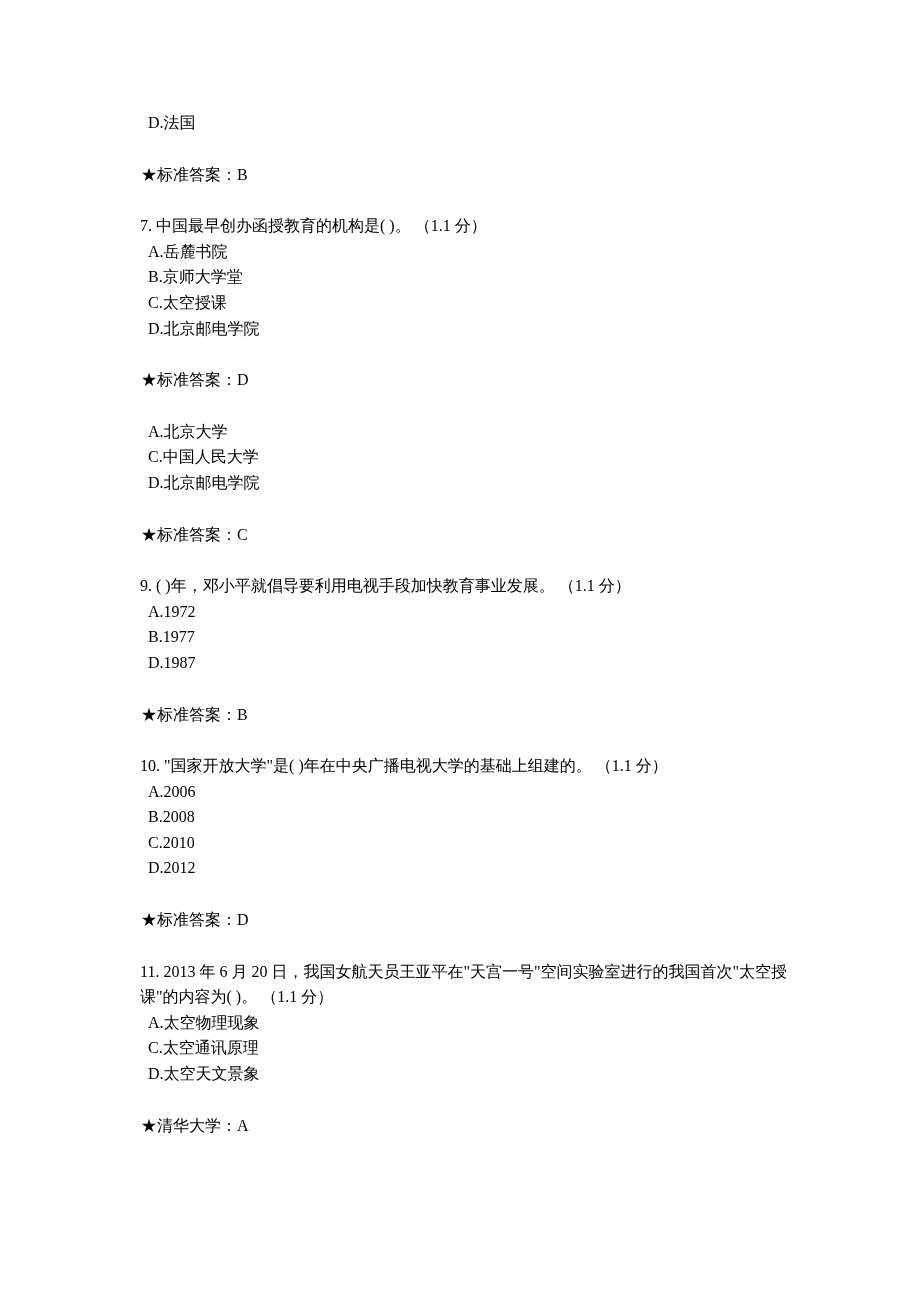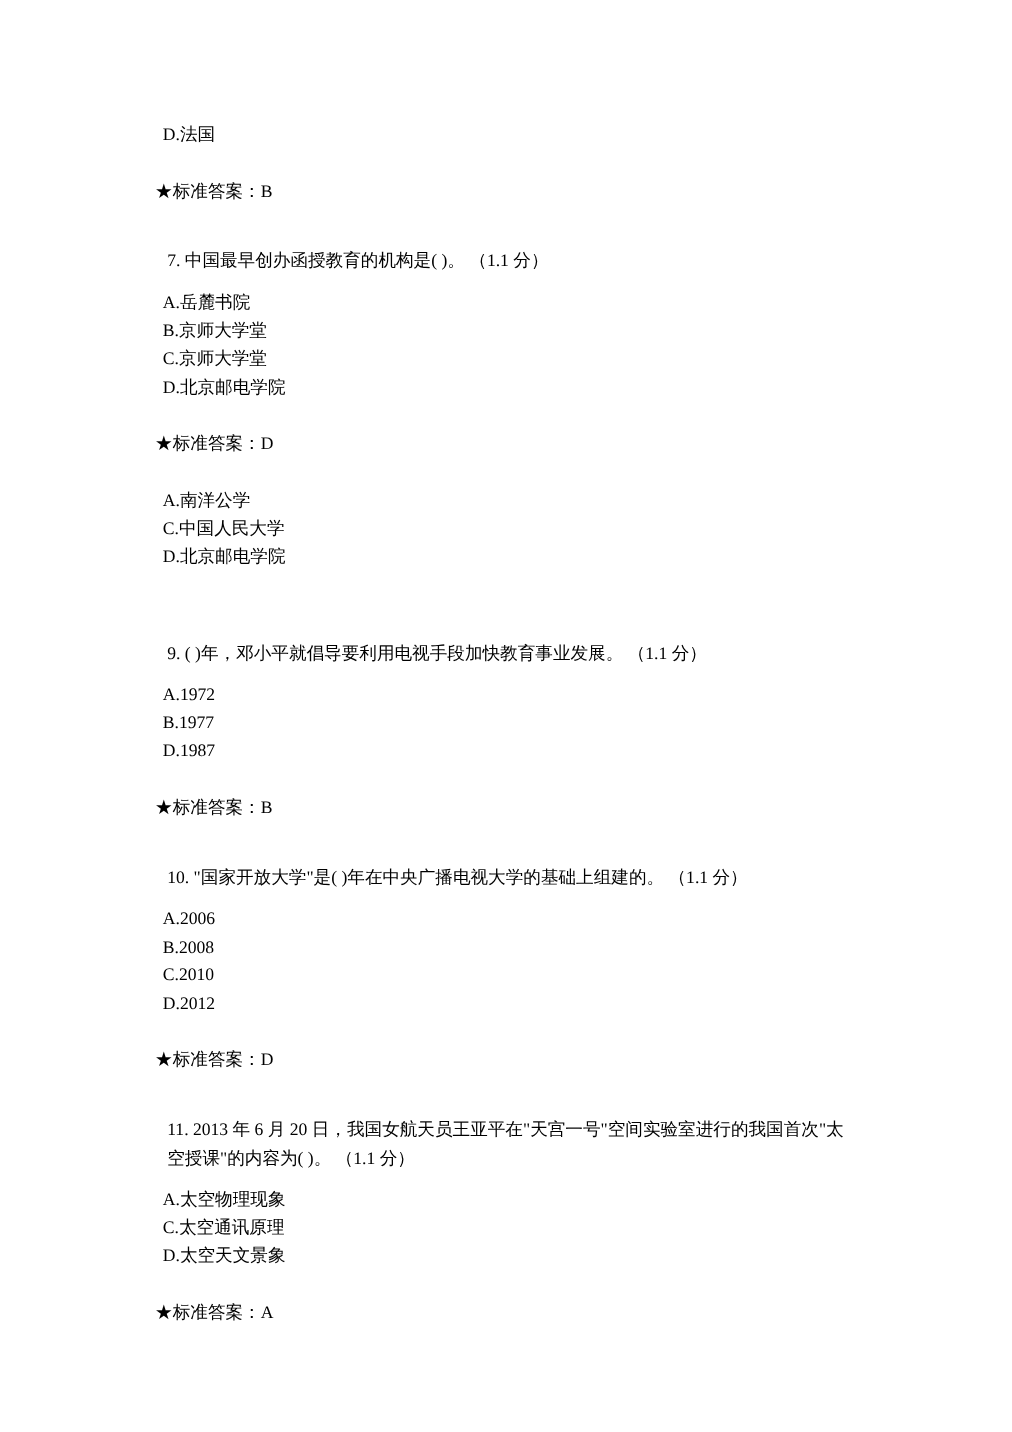--- a/index.html
+++ b/index.html
@@ -13,21 +13,21 @@
       line-height: 1.6;
     }
     .page {
       padding: 110px 130px 100px 140px;
     }
     .option-line {
       margin: 0;
       padding-left: 8px;
     }
     .question-stem {
-      margin: 12px;
+      margin: 0;
     }
     .answer-line {
       margin: 1px;
     }
     .block {
       margin: 0;
     }
     .spacer {
       height: 25px;
     }
@@ -42,33 +42,34 @@
     <div class="spacer"></div>
     <p class="answer-line">★标准答案：B</p>
   </div>
 
   <div class="spacer"></div>
 
   <div class="block">
     <p class="question-stem">7. 中国最早创办函授教育的机构是( )。 （1.1 分）</p>
     <p class="option-line">A.岳麓书院</p>
     <p class="option-line">B.京师大学堂</p>
-    <p class="option-line">C.京师大学堂</p>
+    <p class="option-line">C.太空授课</p>
     <p class="option-line">D.北京邮电学院</p>
     <div class="spacer"></div>
     <p class="answer-line">★标准答案：D</p>
   </div>
 
   <div class="spacer"></div>
 
   <div class="block">
-    <p class="option-line">A.南洋公学</p>
+    <p class="option-line">A.北京大学</p>
     <p class="option-line">C.中国人民大学</p>
     <p class="option-line">D.北京邮电学院</p>
     <div class="spacer"></div>
+    <p class="answer-line">★标准答案：C</p>
   </div>
 
   <div class="spacer"></div>
 
   <div class="block">
     <p class="question-stem">9. ( )年，邓小平就倡导要利用电视手段加快教育事业发展。 （1.1 分）</p>
     <p class="option-line">A.1972</p>
     <p class="option-line">B.1977</p>
     <p class="option-line">D.1987</p>
     <div class="spacer"></div>
@@ -88,16 +89,16 @@
   </div>
 
   <div class="spacer"></div>
 
   <div class="block">
     <p class="question-stem">11. 2013 年 6 月 20 日，我国女航天员王亚平在"天宫一号"空间实验室进行的我国首次"太空授课"的内容为( )。 （1.1 分）</p>
     <p class="option-line">A.太空物理现象</p>
     <p class="option-line">C.太空通讯原理</p>
     <p class="option-line">D.太空天文景象</p>
     <div class="spacer"></div>
-    <p class="answer-line">★标准答案：A</p>
+    <p class="answer-line">★清华大学：A</p>
   </div>
 
 </div>
 
 </body></html>

